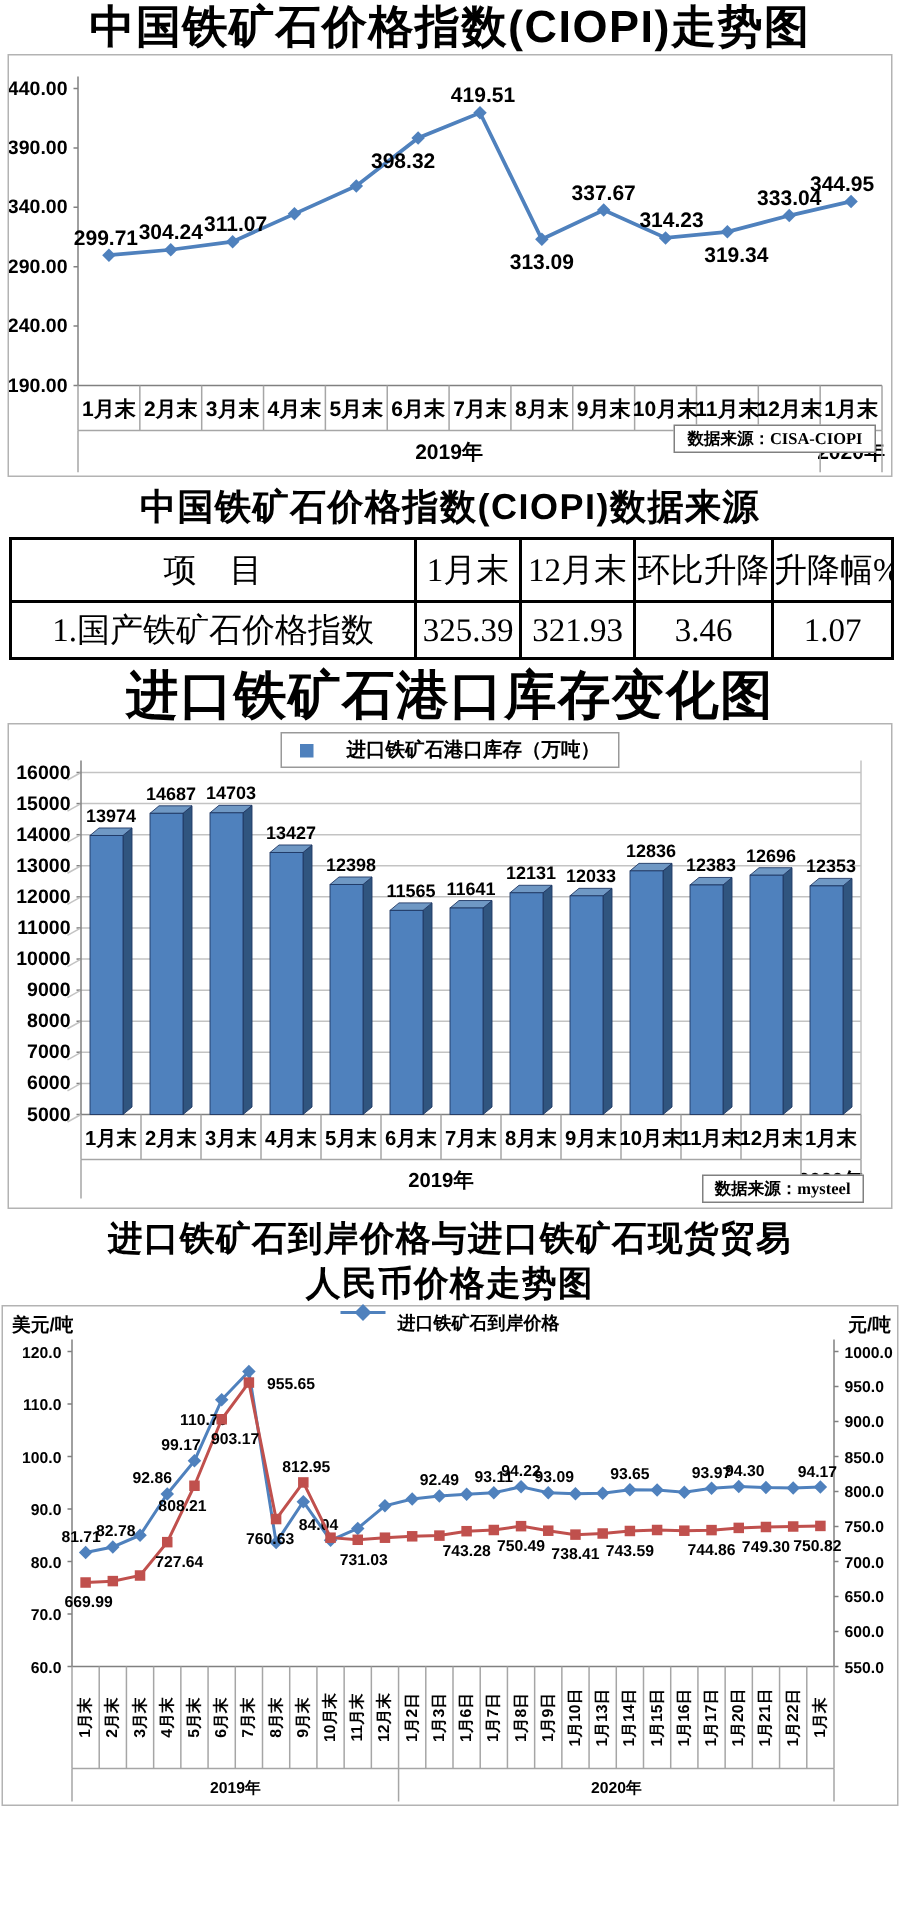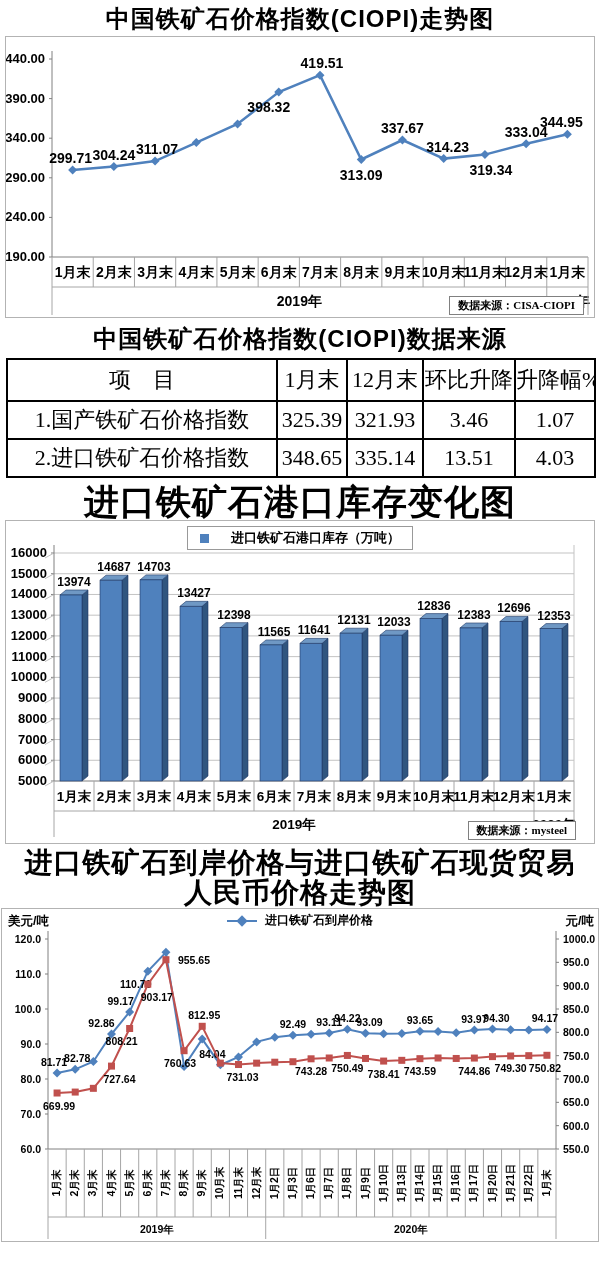--- a/index.html
+++ b/index.html
@@ -1,43 +1,43 @@
 <!DOCTYPE html>
 <html><head>
 <meta charset="utf-8">
 <style>
   html,body{margin:0;padding:0}
   body{width:600px;height:1280px;background:#fff;overflow:hidden;
        font-family:"Liberation Sans",sans-serif;color:#000}
   .title{text-align:center;font-weight:700;color:#000;letter-spacing:1px}
-  .t1{font-size:24px;height:34px;line-height:34px;margin-top:2px}
+  .t1{font-size:30px;height:34px;line-height:34px;margin-top:2px}
   .t2{font-size:24px;height:34px;line-height:34px;margin-top:4px}
   .t3{font-size:35px;height:36px;line-height:36px;margin-top:6px}
-  .t4{font-size:28px;line-height:30px;height:60px;margin-top:4px}
+  .t4{font-size:23px;line-height:30px;height:60px;margin-top:4px}
   .chartbox{position:relative;margin:0 5px;border:1px solid #b3b3b3;background:#fff}
   #c1{height:280px}
   #c3{height:322px}
   #c4{height:332px;margin:0 1px}
   svg{display:block}
   svg text{font-family:"Liberation Sans",sans-serif}
   .src{position:absolute;border:1px solid #808080;background:#fff;font-size:11px;
        font-weight:700;padding:1px 8px;font-family:"Liberation Serif",serif;white-space:nowrap}
-  .src1{right:10px;bottom:2px}
+  .src1{right:10px;bottom:15px}
   .src3{right:18px;bottom:3px}
   table{border-collapse:collapse;margin:2px 6px 0;width:588px;table-layout:fixed;
         font-family:"Liberation Serif",serif;font-size:22px;color:#000}
   td{border:2px solid #000;text-align:center;height:36px;padding:0;overflow:hidden;white-space:nowrap}
   tr.hd td{height:40px}
   .legend3{position:absolute;top:5px;left:50%;transform:translateX(-50%);
            border:1px solid #999;background:#fff;padding:2px 12px;font-size:13px;
            font-weight:700;display:flex;align-items:center;gap:22px;white-space:nowrap}
   .sw{width:9px;height:9px;display:inline-block}
   .legend4{position:absolute;top:3px;left:0;right:0;display:flex;justify-content:center;
            gap:55px;font-size:12px;font-weight:700;z-index:2}
-  .li{display:flex;align-items:center;gap:8px;white-space:nowrap}
+  .li{display:flex;gap:8px;white-space:nowrap}
   .lline{position:relative;width:30px;height:2px;display:inline-block}
   .lmark{position:absolute;left:11px;top:-3px;width:8px;height:8px;display:inline-block}
   .diam{transform:rotate(45deg)}
   #svg4{position:absolute;top:0;left:0}
 </style>
 </head>
 <body>
 
 <div>
 
@@ -138,27 +138,20 @@
           <td>12月末</td>
           <td>环比升降</td>
           <td>升降幅%</td>
         </tr>
         <tr>
           <td>1.国产铁矿石价格指数</td>
           <td>325.39</td>
           <td>321.93</td>
           <td>3.46</td>
           <td>1.07</td>
-        </tr>
-        <tr>
-          <td>2.进口铁矿石价格指数</td>
-          <td>348.65</td>
-          <td>335.14</td>
-          <td>13.51</td>
-          <td>4.03</td>
         </tr>
       </tbody>
   </table>
 
   <div class="title t3">进口铁矿石港口库存变化图</div>
   <div class="chartbox" id="c3">
     <div class="legend3">
       <span class="sw" style="background-color: rgb(79, 129, 189);"></span>
       <span>进口铁矿石港口库存（万吨）</span>
     </div>

